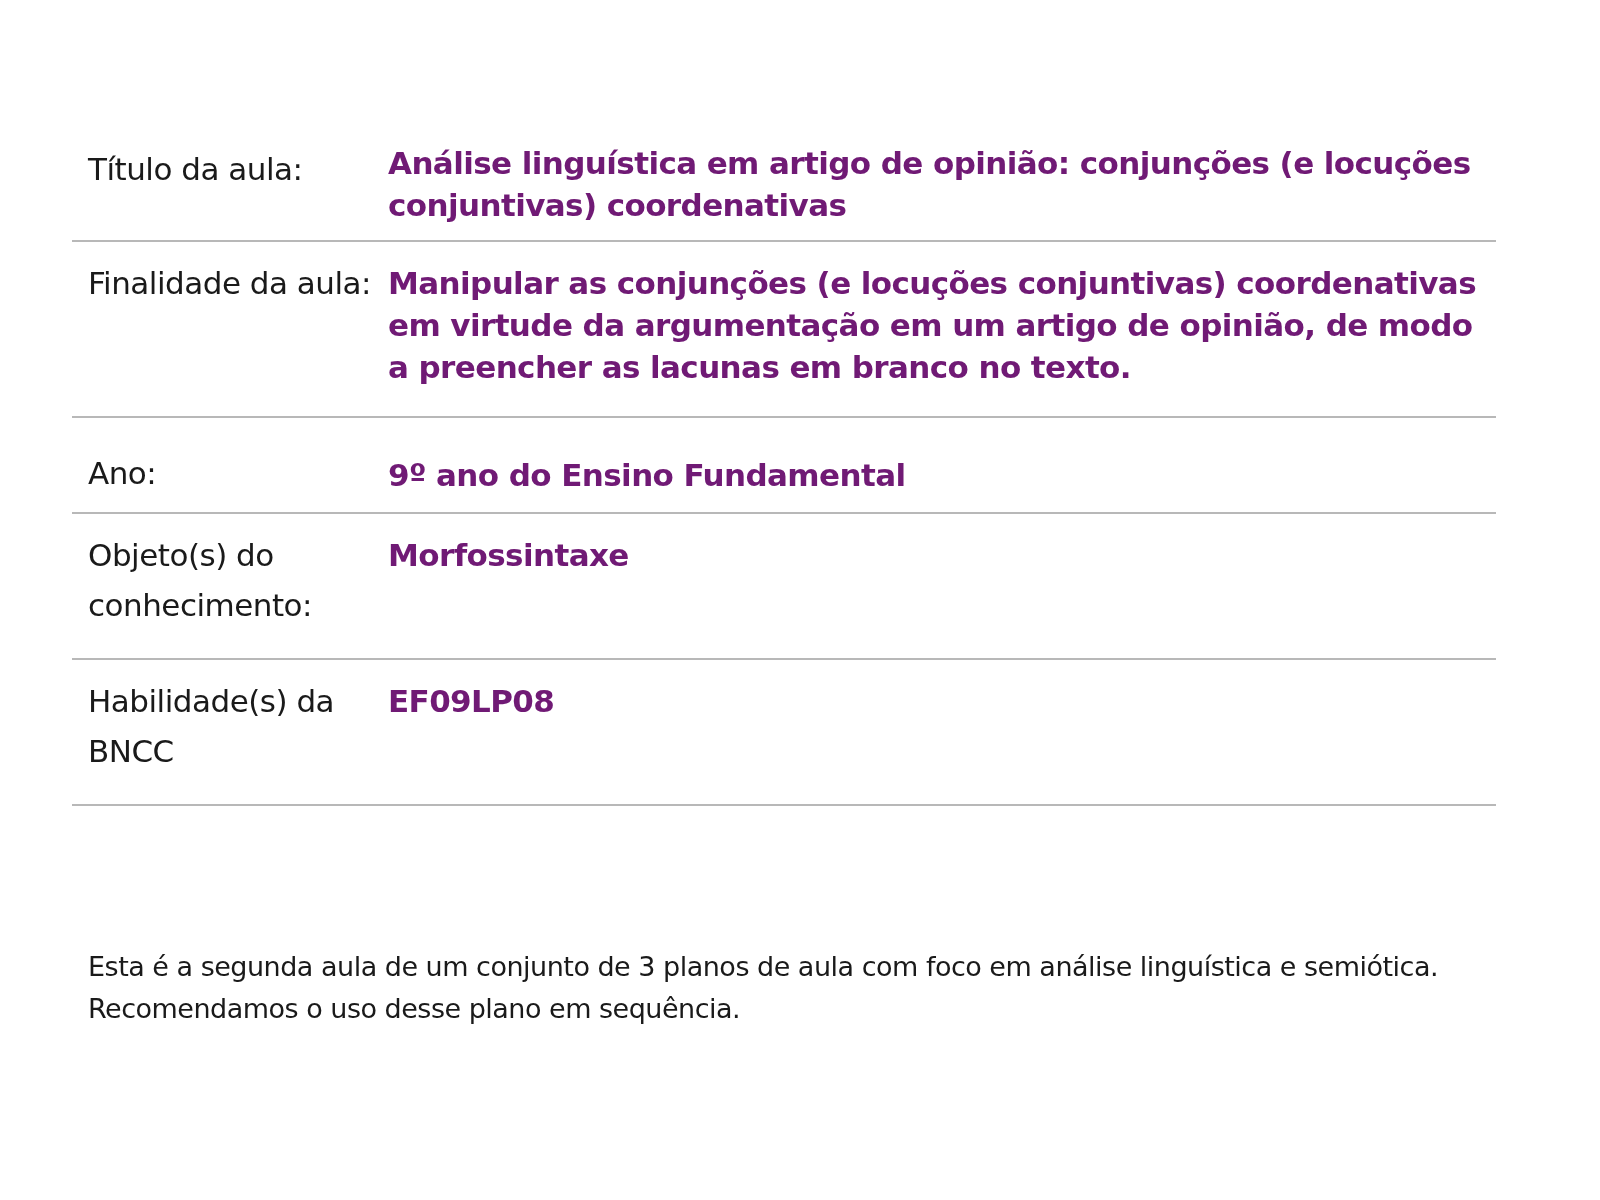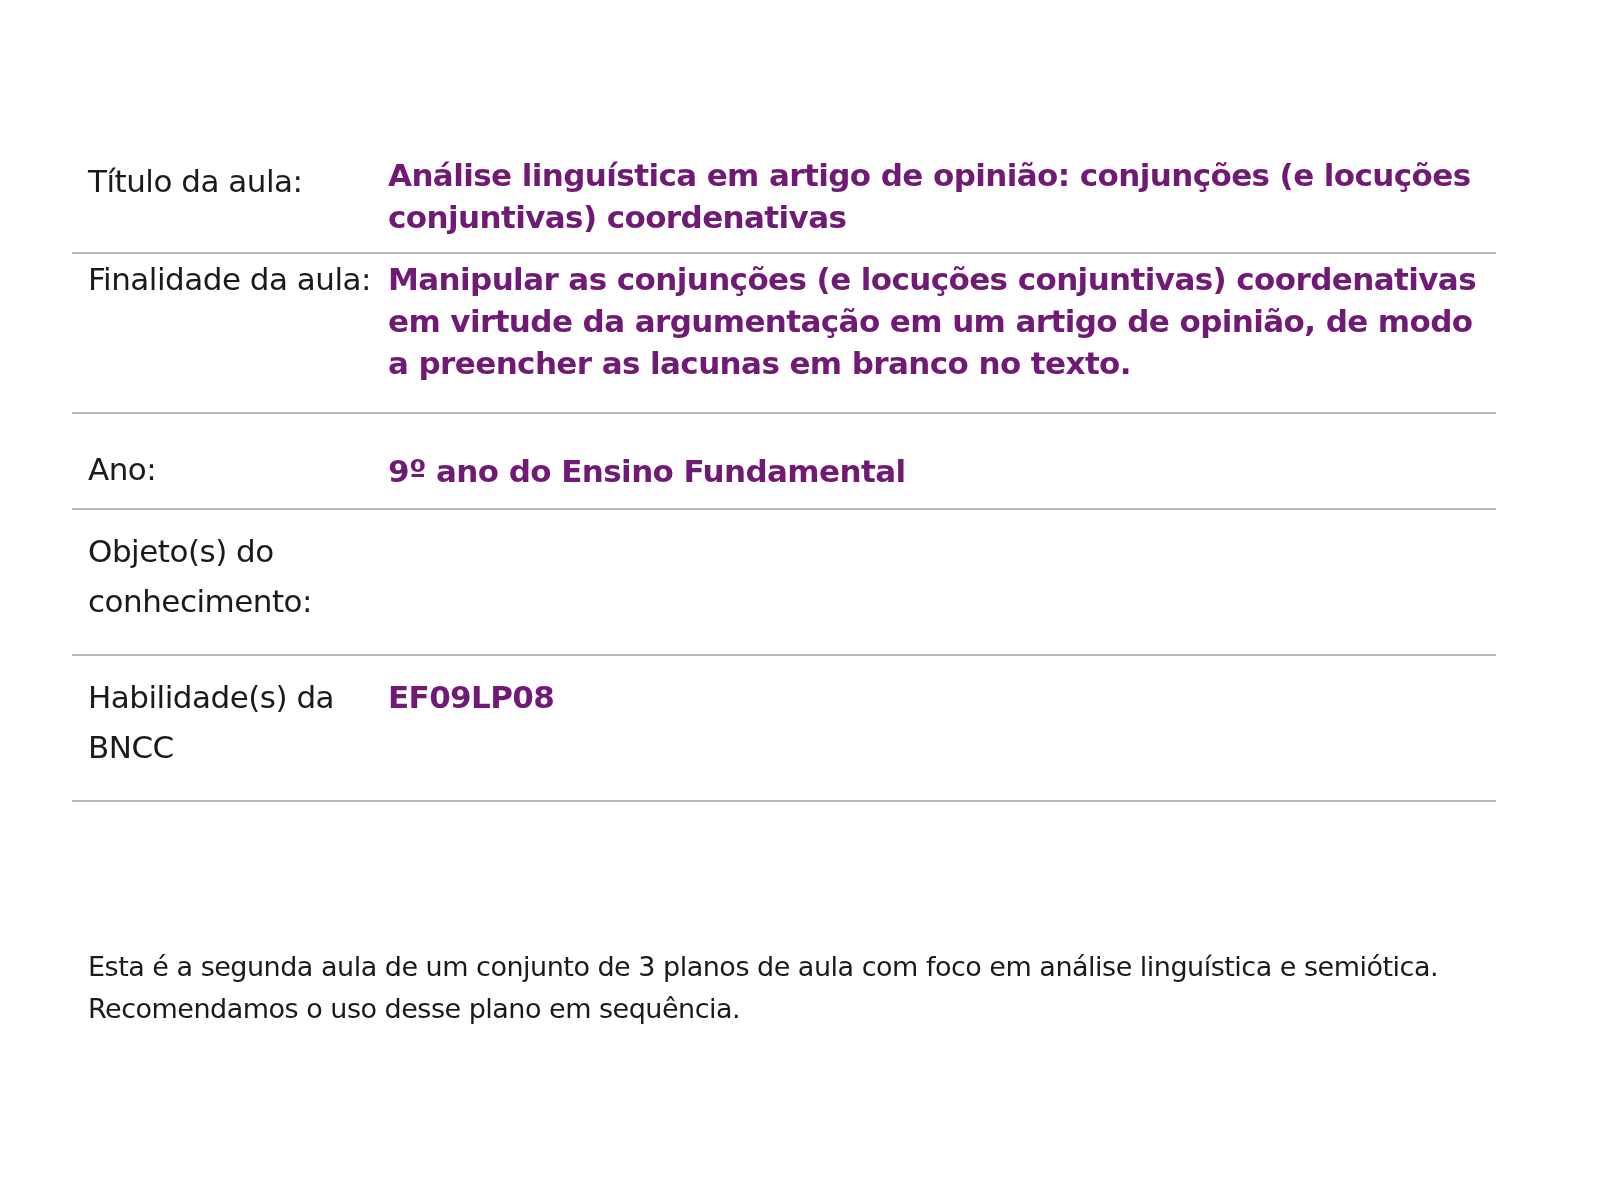--- a/index.html
+++ b/index.html
@@ -1,22 +1,22 @@
 <!DOCTYPE html>
 <html><head>
 <meta charset="utf-8">
 <style>
   html, body { margin: 0; padding: 0; background: #ffffff; }
   body { width: 1600px; height: 1200px; position: relative; font-family: "DejaVu Sans", sans-serif; color: #1a1a1a; }
   .table { position: absolute; left: 72px; top: 138px; width: 1424px; }
   .row { display: flex; border-bottom: 2px solid #b8b8b8; }
   .label { width: 300px; padding-left: 16px; font-size: 31px; line-height: 50px; color: #1a1a1a; font-weight: normal; letter-spacing: -0.5px; }
   .value { flex: 1; font-size: 31px; line-height: 42px; font-weight: bold; color: #701a75; letter-spacing: -0.6px; padding-top: 4px; }
-  .r0 { height: 102px; margin-top: 12px; }
-  .r1 { height: 158px; box-sizing: content-box; }
+  .r0 { height: 102px; }
+  .r1 { height: 158px; padding-top: 16px; box-sizing: content-box; }
   .r2 { height: 78px; padding-top: 16px; align-items: center; }
   .r3, .r4, .r5 { height: 128px; padding-top: 16px; justify-content: space-between; }
   .r0 .label { padding-top: 6px; }
   .note { position: absolute; left: 88px; top: 946px; width: 1420px; font-size: 27px; line-height: 42px; color: #1a1a1a; letter-spacing: -0.5px; }
 </style>
 </head>
 <body>
 
 <div class="table">
   <div class="row r0">
@@ -26,20 +26,21 @@
   <div class="row r1">
     <div class="label">Finalidade da aula:</div>
     <div class="value">Manipular as conjunções (e locuções conjuntivas) coordenativas em virtude da argumentação em um artigo de opinião, de modo a preencher as lacunas em branco no texto.</div>
   </div>
   <div class="row r2">
     <div class="label">Ano:</div>
     <div class="value">9º ano do Ensino Fundamental</div>
   </div>
   <div class="row r3">
     <div class="label">Objeto(s) do conhecimento:</div>
+    <div class="value">Morfossintaxe</div>
   </div>
   <div class="row r5">
     <div class="label">Habilidade(s) da BNCC</div>
     <div class="value">EF09LP08</div>
   </div>
 </div>
 
 <div class="note">Esta é a segunda aula de um conjunto de 3 planos de aula com foco em análise linguística e semiótica. Recomendamos o uso desse plano em sequência.</div>
 
 </body></html>

